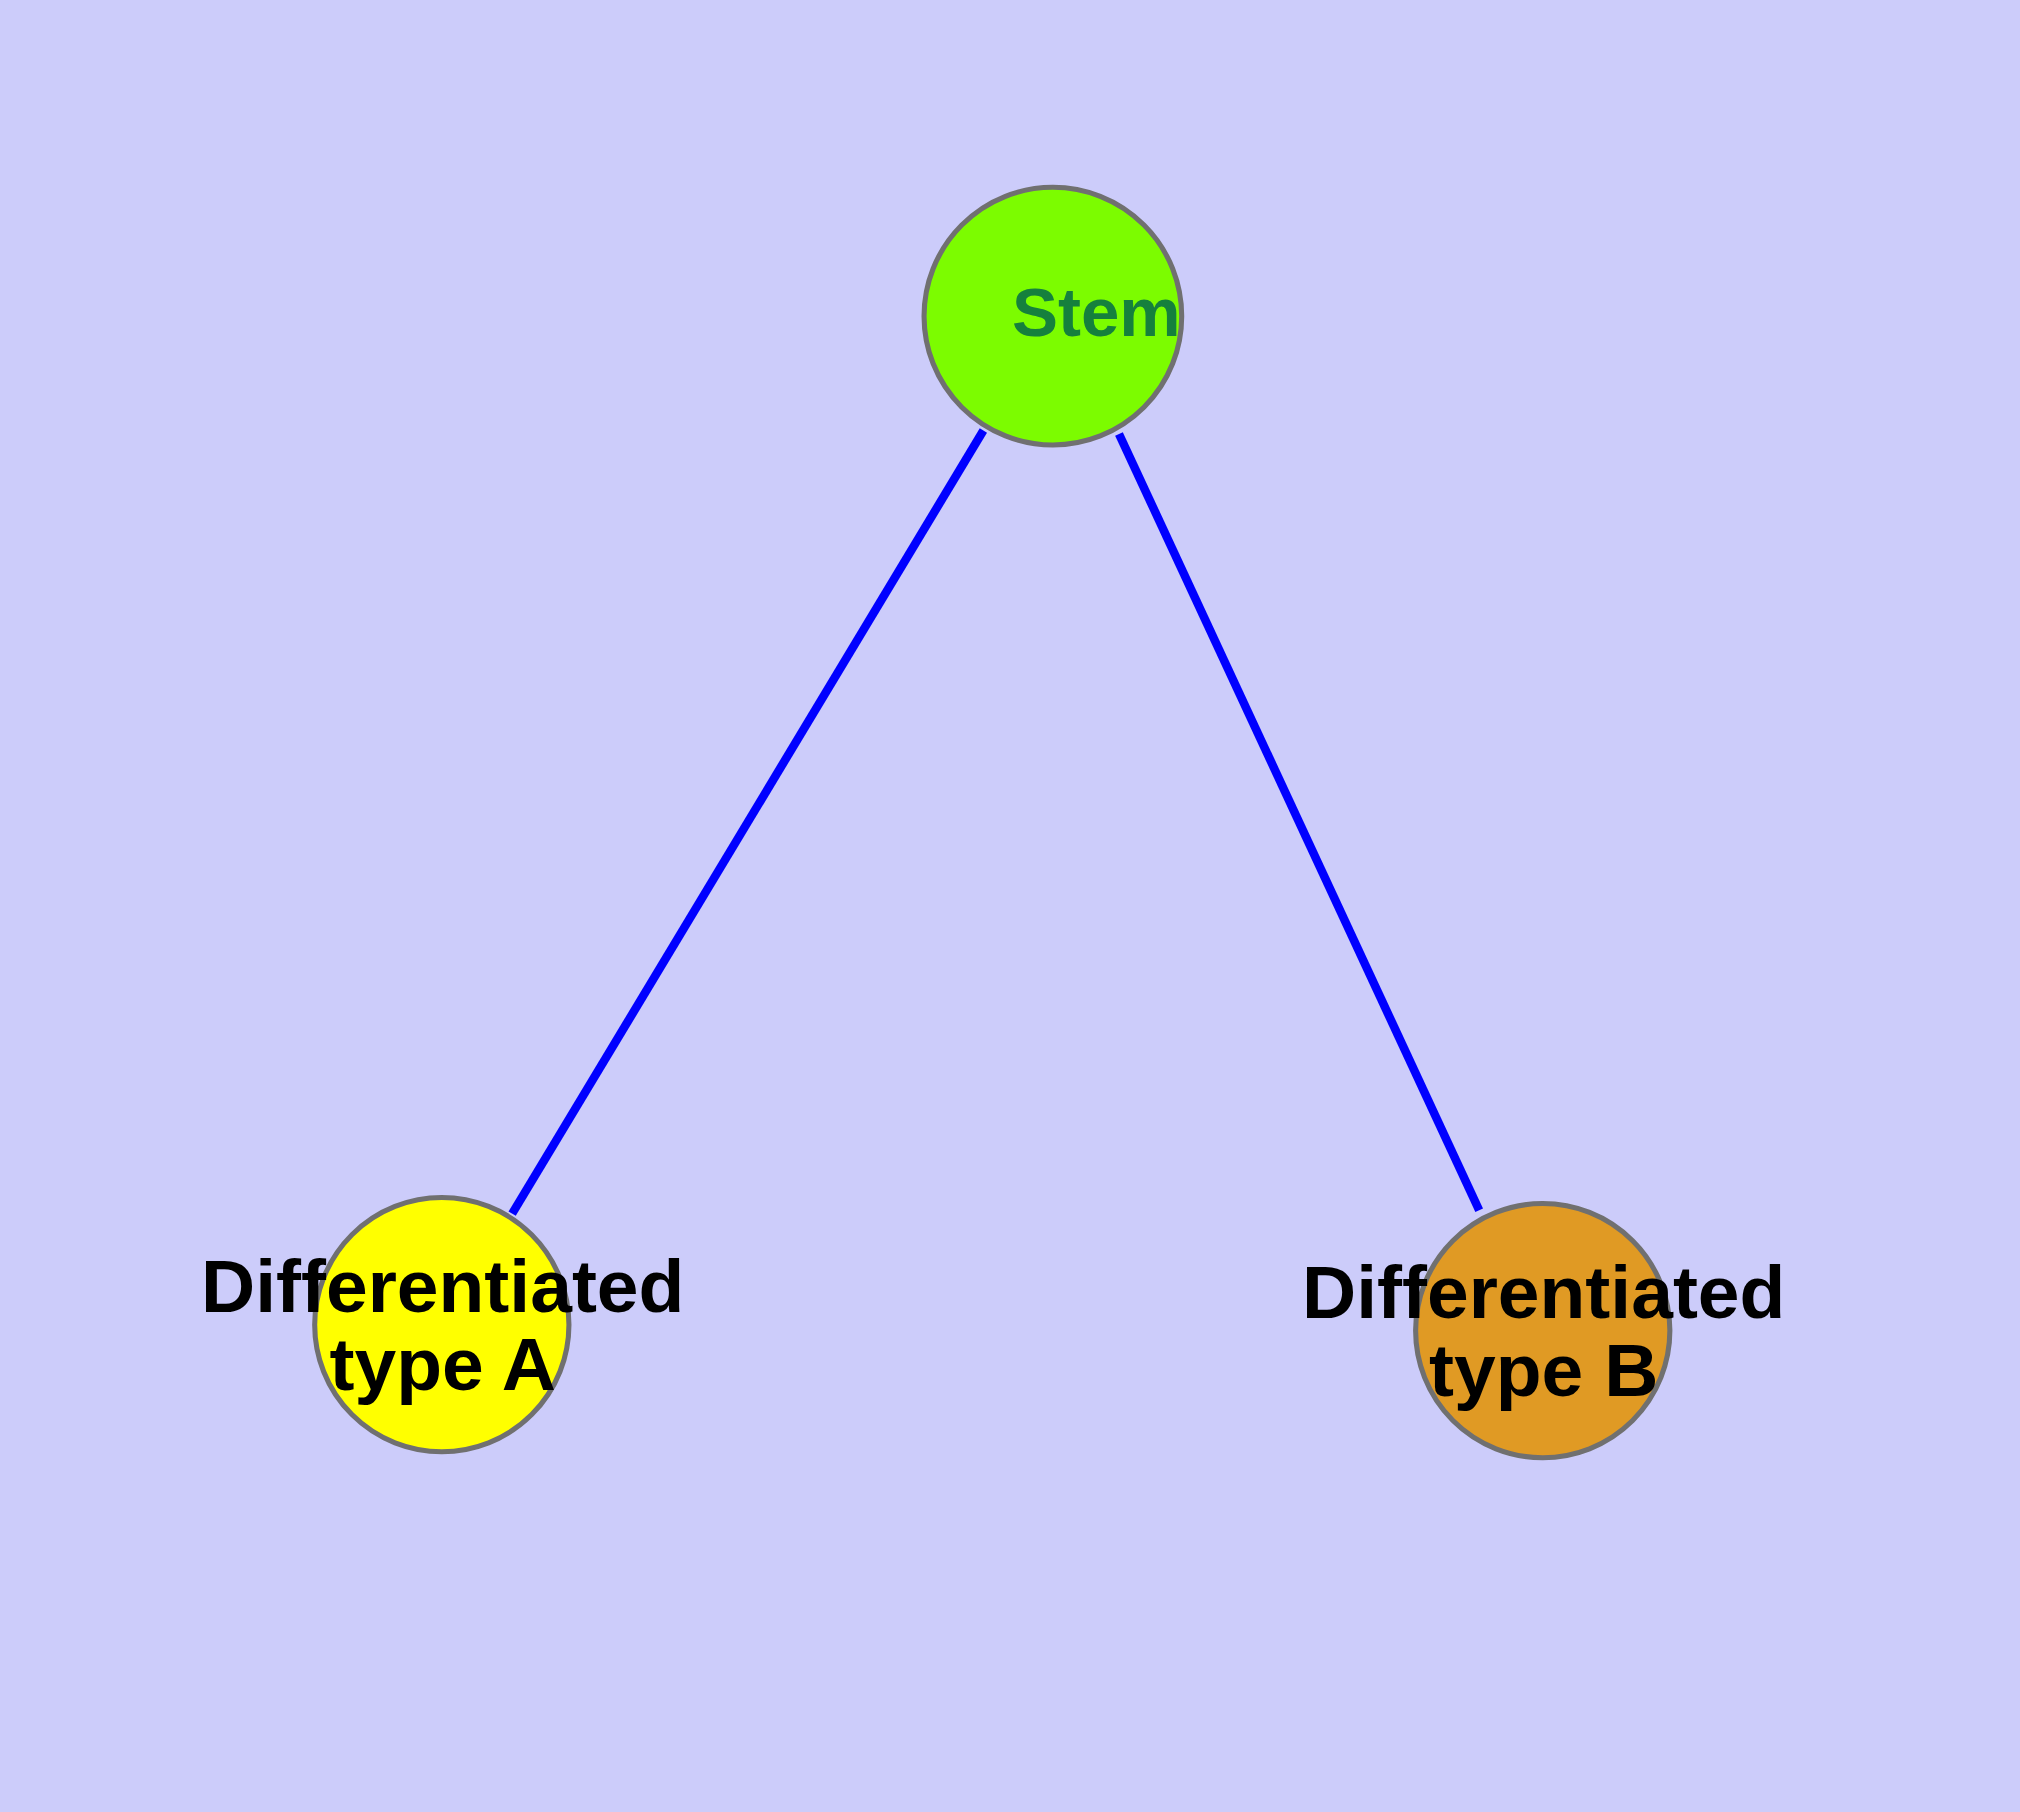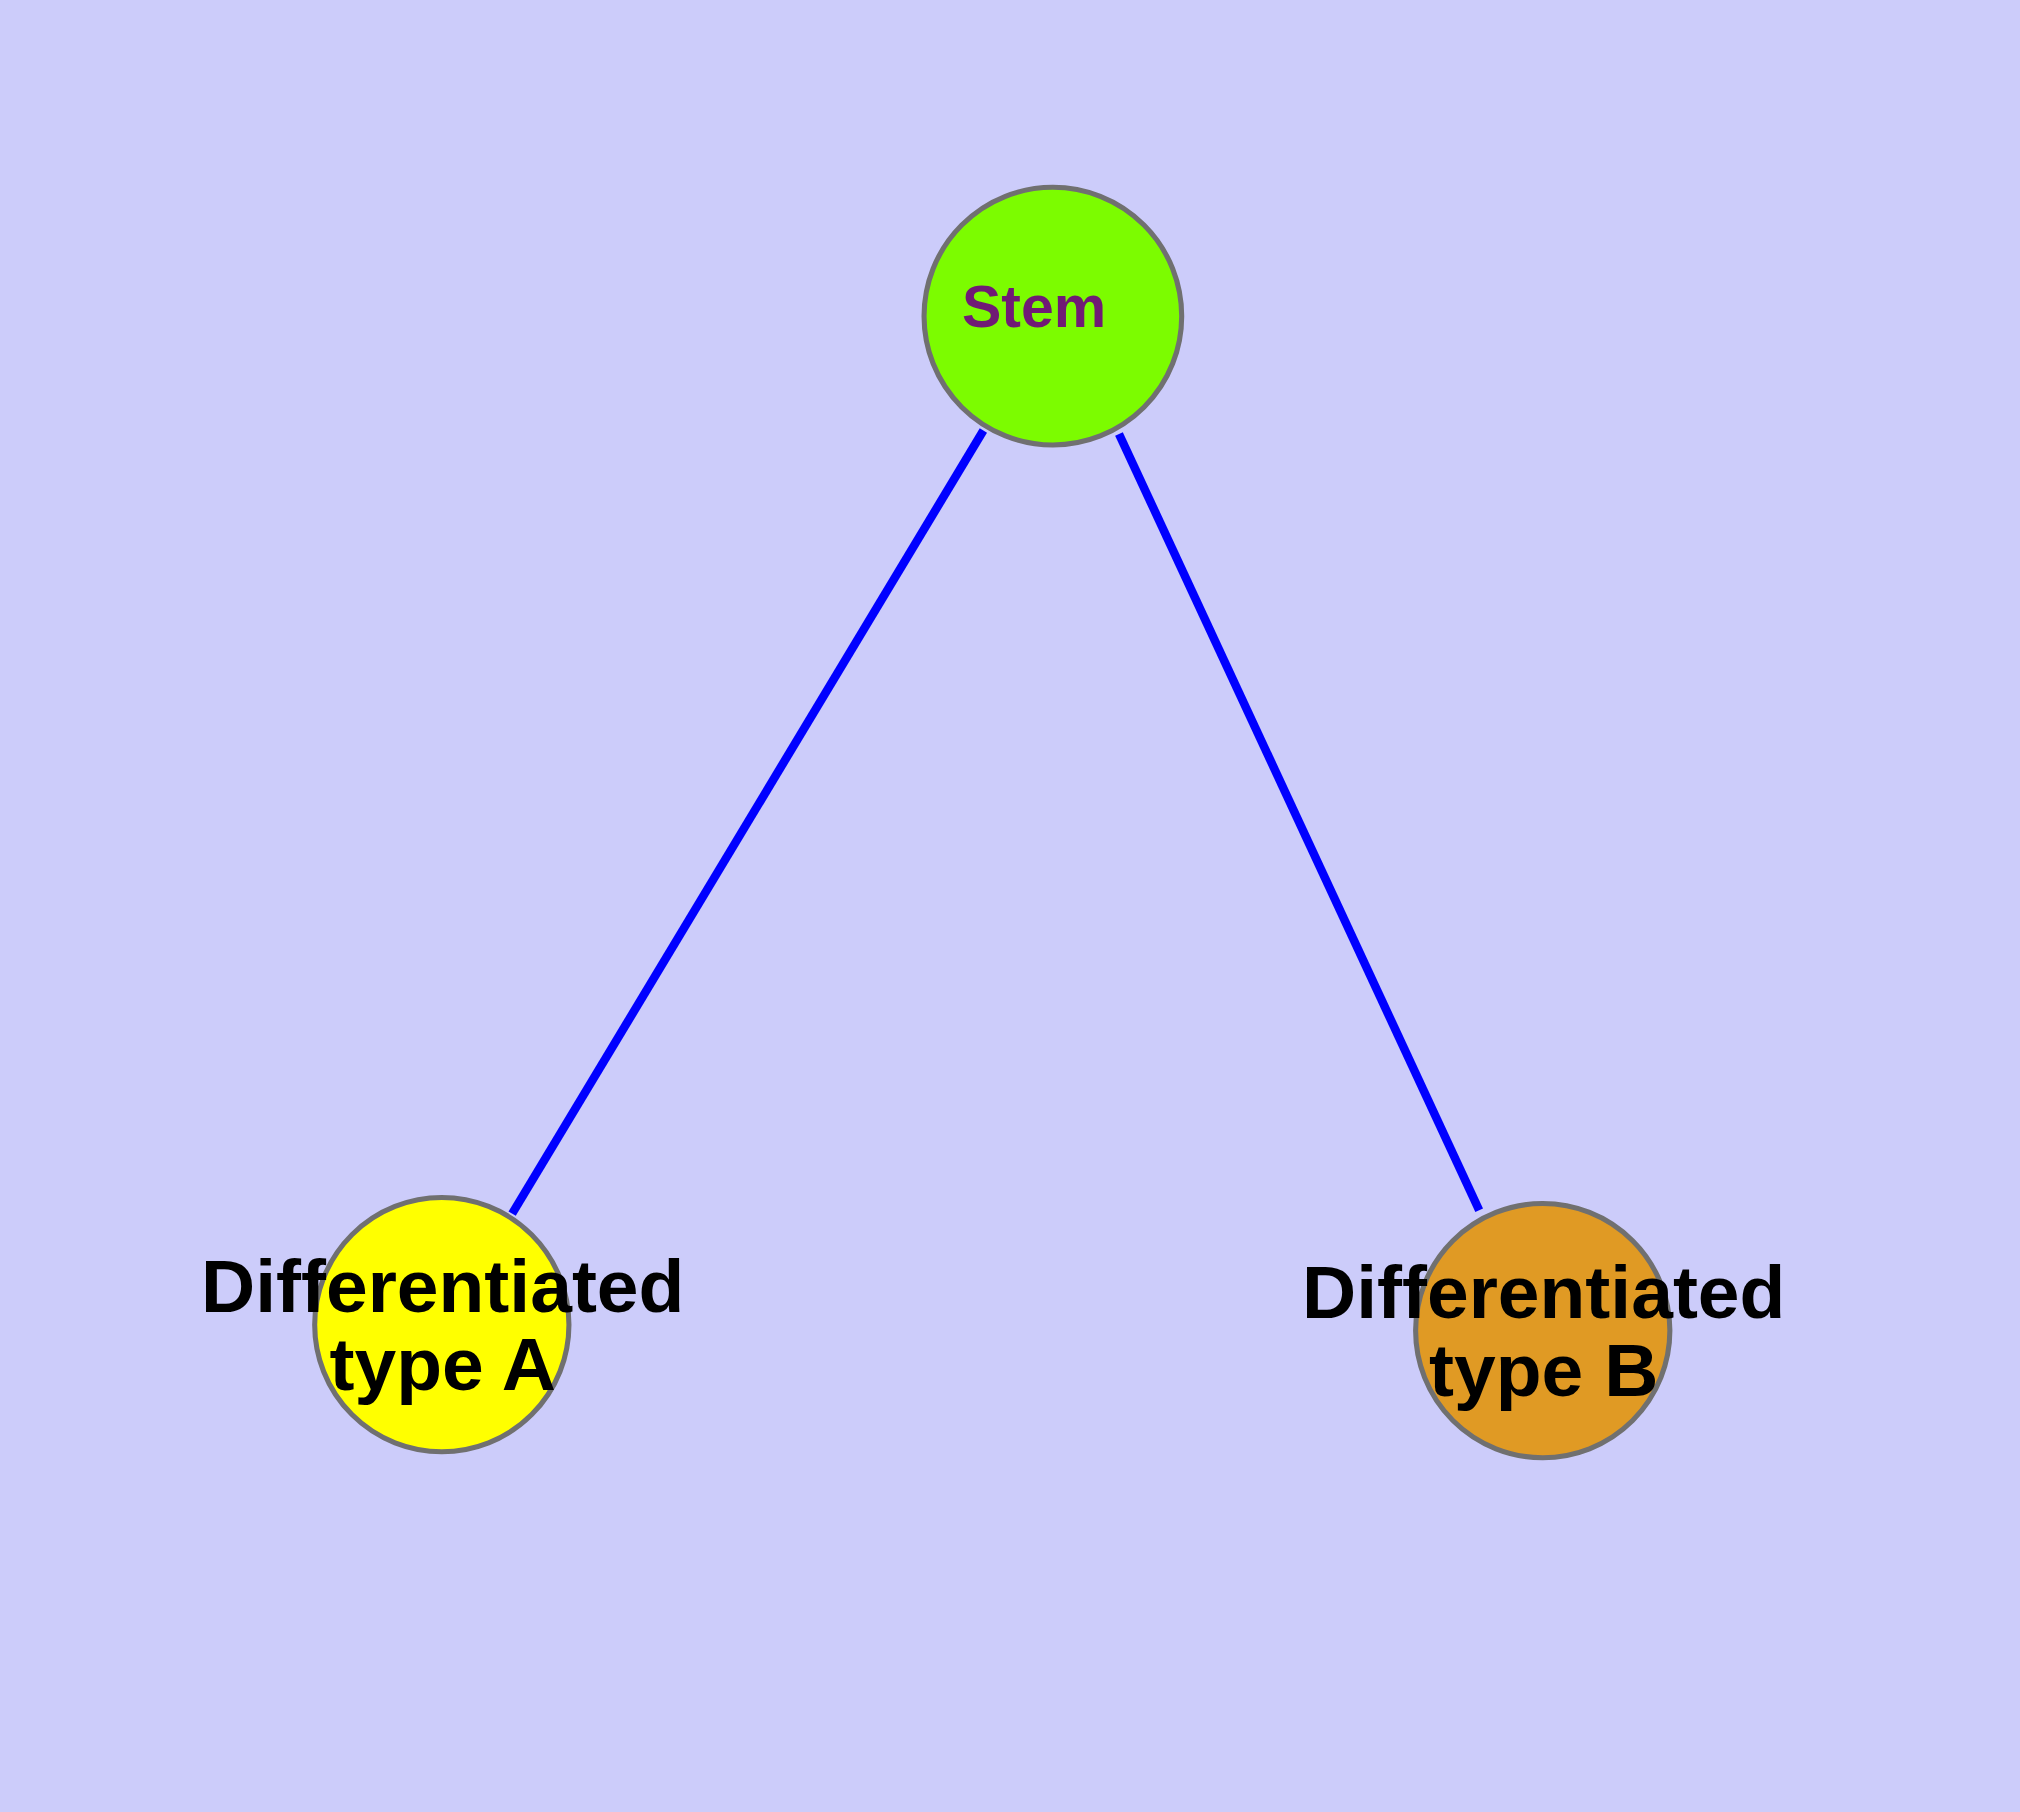--- a/index.html
+++ b/index.html
@@ -57,20 +57,20 @@
       <line id="edge-1" stroke-linecap="butt" x1="1320" y1="512" x2="1745" y2="1428" stroke="#0000ff" stroke-width="10"></line>
     </g>
 
     <g id="node-layer">
       <circle id="node-0" cx="1242" cy="373" r="152" fill="#7cfc00" stroke="#707070" stroke-width="6"></circle>
       <circle id="node-1" cx="521" cy="1563" r="150" fill="#ffff00" stroke="#707070" stroke-width="6"></circle>
       <circle id="node-2" cx="1820" cy="1570" r="150" fill="#e09a24" stroke="#707070" stroke-width="6"></circle>
     </g>
   </svg>
 
-  <div class="node-label big" id="label-0" style="font-size: 59px; color: #701a75; left: 962px; top: 277px; width: auto; transform: none; visibility: visible; display: inline-block;">Stem</div>
+  <div class="node-label big" id="label-0" style="font-size: 69px; color: #15803d; left: 1012px; top: 277px; width: auto; transform: none; visibility: visible; display: inline-block;">Stem</div>
   <div class="node-label big" id="label-1" style="font-size: 75px; color: rgb(0, 0, 0); left: 201px; top: 1247px; width: auto; transform: none; visibility: visible; display: inline-block;">Differentiated
 type A</div>
   <div class="node-label big" id="label-2" style="font-size: 75px; color: rgb(0, 0, 0); left: 1302px; top: 1253px; width: auto; transform: none; visibility: visible; display: inline-block;">Differentiated
 type B</div>
 
 </div>
 
 
 </body></html>

